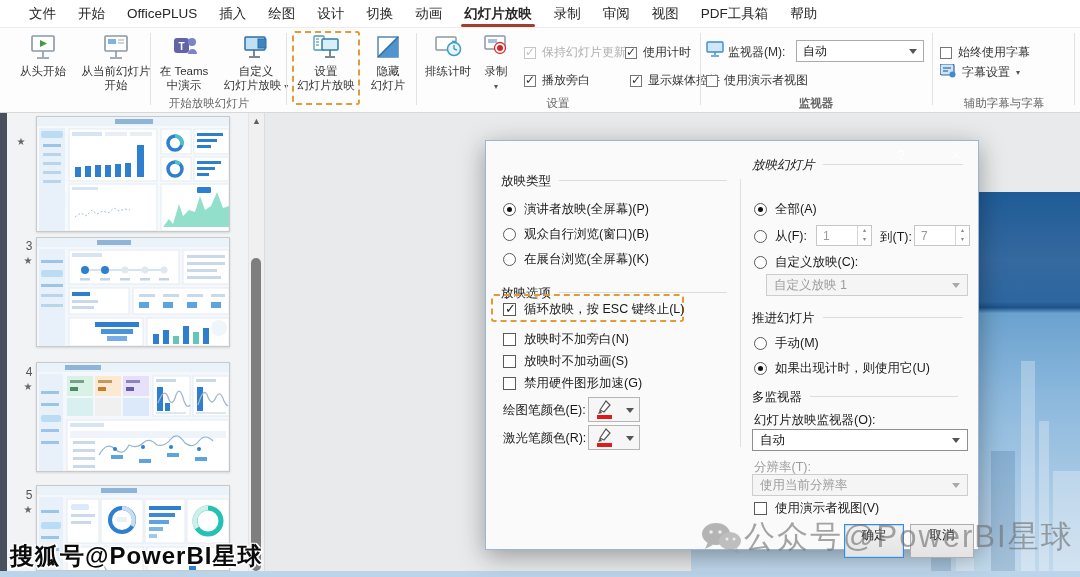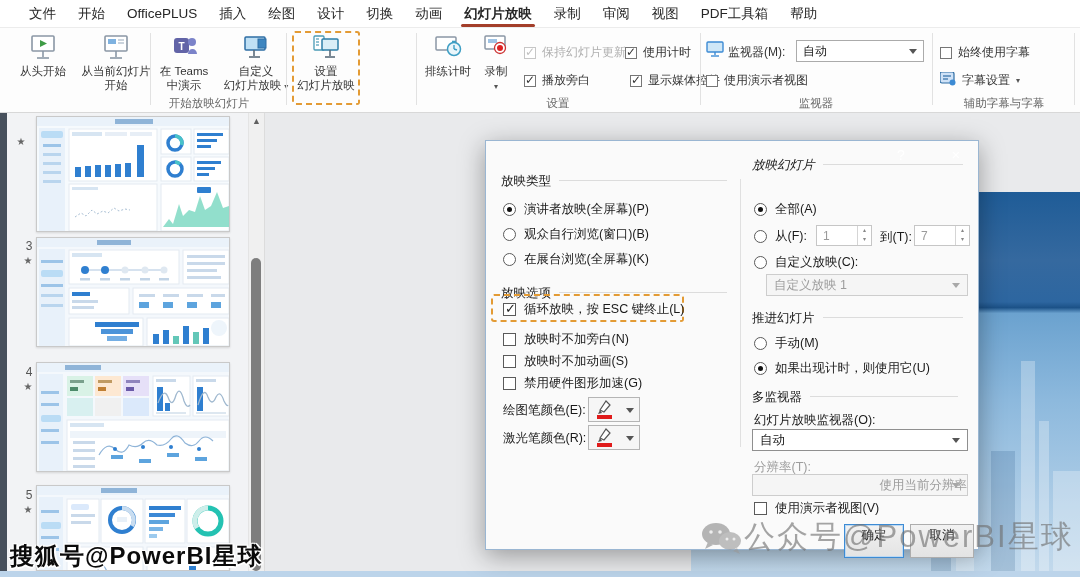--- a/index.html
+++ b/index.html
@@ -174,20 +174,31 @@
             <line x1="5" y1="12" x2="8" y2="12" stroke="#4a9bb5" stroke-width="1.2"></line>
             <rect x="11" y="6" width="16" height="11" rx="1" fill="#d9eef7" stroke="#2e7fa8" stroke-width="1.5"></rect>
             <line x1="19" y1="17" x2="19" y2="23" stroke="#5a6b7a" stroke-width="1.6"></line>
             <line x1="14" y1="24" x2="24" y2="24" stroke="#5a6b7a" stroke-width="1.6"></line>
           </svg>
       </span>
       <span>设置</span><br>
       <span>幻灯片放映</span>
     </div>
 
+    <div class="bigbtn" style="left:364px;width:48px;">
+      <span class="bicon">
+        <svg width="30" height="28" viewBox="0 0 30 28">
+            <rect x="5" y="4" width="20" height="20" fill="#fff" stroke="#5a87b0" stroke-width="1.5"></rect>
+            <polygon points="5,24 25,24 25,4" fill="#4f94cd"></polygon>
+            <line x1="5" y1="24" x2="25" y2="4" stroke="#2e6da4" stroke-width="1.5"></line>
+          </svg>
+      </span>
+      <span>隐藏</span><br>
+      <span>幻灯片</span>
+    </div>
 
     <div class="rsep" style="left:416px;"></div>
 
     <div class="bigbtn" style="left:420px;width:56px;">
       <span class="bicon">
         <svg width="30" height="28" viewBox="0 0 30 28">
             <rect x="3" y="4" width="20" height="13" rx="1" fill="#fff" stroke="#8a97a5" stroke-width="1.5"></rect>
             <circle cx="21" cy="16" r="6.5" fill="#eaf6fb" stroke="#3d9ec4" stroke-width="1.5"></circle>
             <line x1="21" y1="16" x2="21" y2="12" stroke="#3d9ec4" stroke-width="1.4"></line>
             <line x1="21" y1="16" x2="24" y2="17" stroke="#3d9ec4" stroke-width="1.4"></line>
@@ -245,38 +256,38 @@
       <span class="box12"></span>
       <span>使用演示者视图</span>
     </div>
 
     <div class="rsep" style="left:932px;"></div>
 
     <div class="rcbx" style="left:940px;top:16px;">
       <span class="box12"></span>
       <span>始终使用字幕</span>
     </div>
-    <div class="rcbx" style="left:940px;top:44px;text-align:right;">
+    <div class="rcbx" style="left:940px;top:36px;text-align:right;">
       <span>
         <svg width="16" height="14" viewBox="0 0 16 14">
             <rect x="0" y="0" width="14" height="11" rx="2" fill="#cfe2f7" stroke="#2e6da4" stroke-width="1.2"></rect>
             <line x1="3" y1="4" x2="11" y2="4" stroke="#2e6da4" stroke-width="1.2"></line>
             <line x1="3" y1="7" x2="8" y2="7" stroke="#2e6da4" stroke-width="1.2"></line>
             <circle cx="12.5" cy="10.5" r="3" fill="#3d8bd4"></circle>
           </svg>
       </span>
       <span>字幕设置</span>
       <span style="font-size:8px;color:#555;">▾</span>
     </div>
 
     <div class="rsep" style="left:1074px;"></div>
 
     <div class="grouplabel" style="left:14px;width:390px;">开始放映幻灯片</div>
     <div class="grouplabel" style="left:420px;width:276px;">设置</div>
-    <div class="grouplabel" style="left:704px;width:224px;">监视器</div>
+    <div class="grouplabel" style="left:704px;width:224px;font-weight:bold;">监视器</div>
     <div class="grouplabel" style="left:934px;width:140px;">辅助字幕与字幕</div>
   </div>
 
   <div id="leftedge"></div>
 
   <div id="sidebar">
 
     <span class="slidestar" style="top:23px;left:5px;">★</span>
     <div class="thumb" style="left:29px;top:3px;height:116px;">
       <svg width="194" height="116" viewBox="0 0 194 116">
@@ -600,21 +611,21 @@
 
     <div class="gh" style="left:266px;top:248px;">
       <span>多监视器</span><span class="hline" style="width:148px;"></span>
     </div>
     <div class="dlabel" style="left:268px;top:271px;">幻灯片放映监视器(O):</div>
     <div class="ddrop" style="left:266px;top:288px;width:216px;">
       <span>自动</span>
       <span class="chev"></span>
     </div>
     <div class="dlabel dis" style="left:268px;top:318px;">分辨率(T):</div>
-    <div class="ddrop dis" style="left:266px;top:333px;width:216px;justify-content:flex-end;">
+    <div class="ddrop dis" style="left:266px;top:333px;width:216px;">
       <span>使用当前分辨率</span>
       <span class="chev"></span>
     </div>
     <div class="dcbx" style="left:268px;top:359px;">
       <span class="box13"></span>
       <span>使用演示者视图(V)</span>
     </div>
 
     <div class="winbtn focus" style="left:358px;top:383px;width:60px;">确定</div>
     <div class="winbtn" style="left:424px;top:383px;width:64px;">取消</div>

